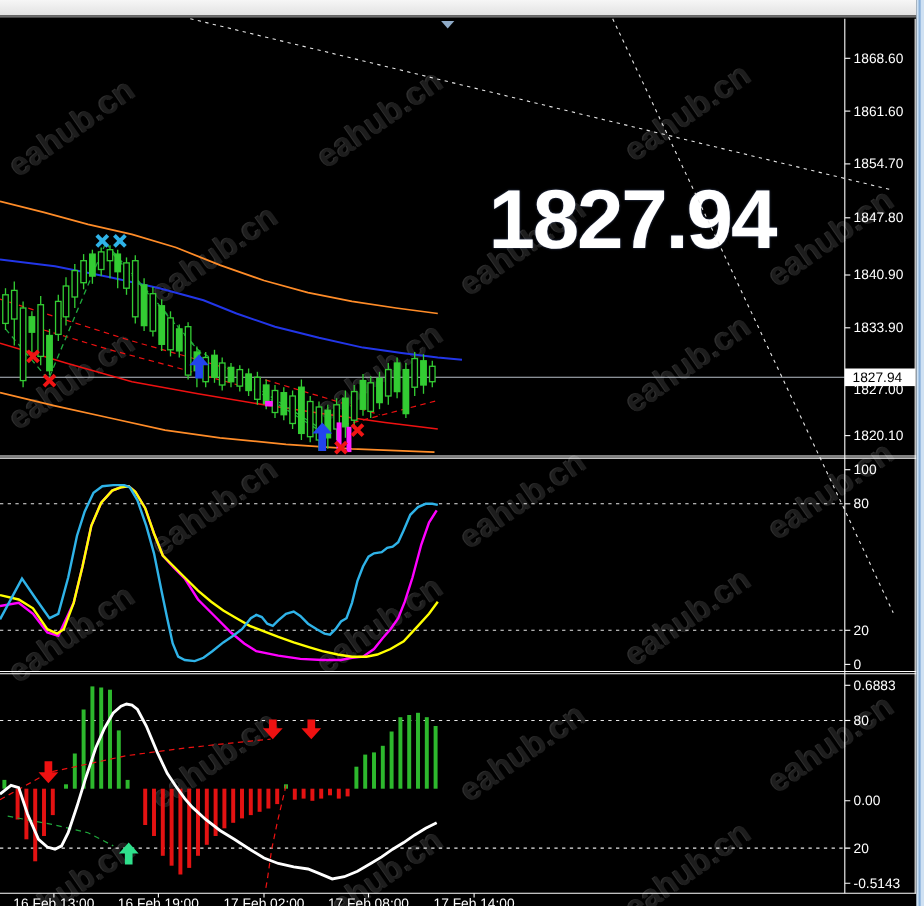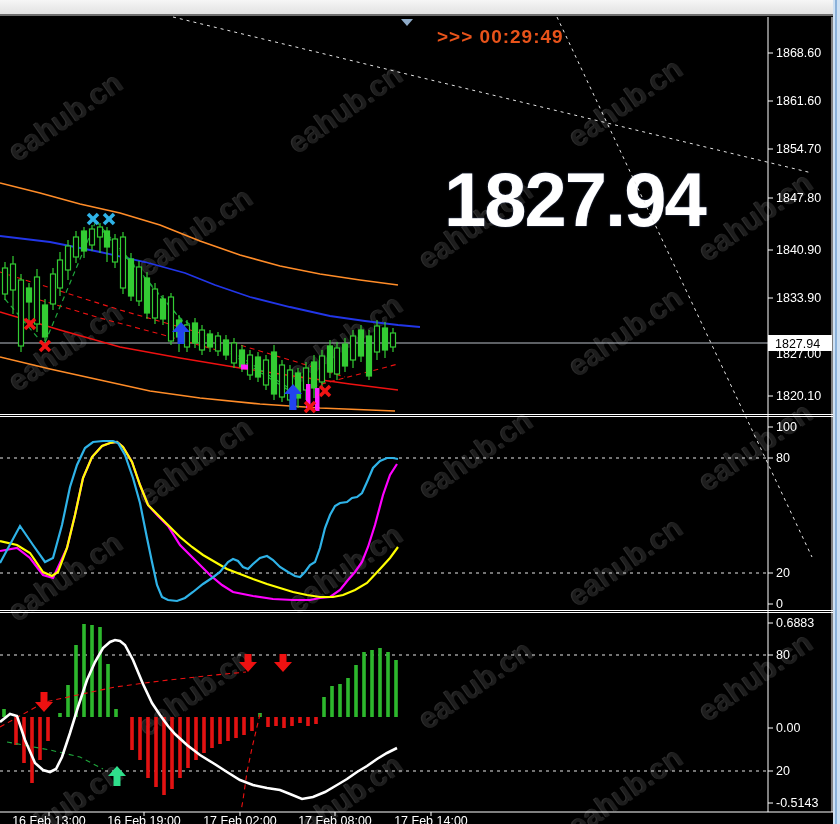--- a/index.html
+++ b/index.html
@@ -43,21 +43,20 @@
       <span class="wm" style="left: 280px; top: 552px;">eahub.cn</span>
       <span class="wm" style="left: 560px; top: 545px;">eahub.cn</span>
       <span class="wm" style="left: 130px; top: 675px;">eahub.cn</span>
       <span class="wm" style="left: 410px; top: 668px;">eahub.cn</span>
       <span class="wm" style="left: 690px; top: 660px;">eahub.cn</span>
       <span class="wm" style="left: 0px; top: 790px;">eahub.cn</span>
       <span class="wm" style="left: 280px; top: 782px;">eahub.cn</span>
       <span class="wm" style="left: 560px; top: 775px;">eahub.cn</span>
     </div>
   <div id="bigprice">1827.94</div>
-  <div id="countdown">&gt;&gt;&gt; 00:29:49</div>
   <svg id="chart" width="840" height="824">
       <line x1="0" y1="458" x2="768" y2="458" stroke="#e6e6e6" stroke-width="1" stroke-dasharray="3 4"></line>
       <line x1="0" y1="573" x2="768" y2="573" stroke="#e6e6e6" stroke-width="1" stroke-dasharray="3 4"></line>
       <line x1="0" y1="655" x2="768" y2="655" stroke="#e6e6e6" stroke-width="1" stroke-dasharray="3 4"></line>
       <line x1="0" y1="771" x2="768" y2="771" stroke="#e6e6e6" stroke-width="1" stroke-dasharray="3 4"></line>
       <line x1="0" y1="343" x2="768" y2="343" stroke="#b9bfc8" stroke-width="1"></line>
       <line x1="173" y1="17" x2="812" y2="173" stroke="#e6e6e6" stroke-width="1" stroke-dasharray="3 4"></line>
       <line x1="557" y1="17" x2="812" y2="557" stroke="#e6e6e6" stroke-width="1" stroke-dasharray="3 4"></line>
       <polyline points="0,183 40,193 80,204 120,213 160,225 200,241 240,255 280,266 320,274 360,280 398,285" fill="none" stroke="#ff8c28" stroke-width="1.6"></polyline>
       <polyline points="0,357 50,369 100,380 150,391 200,398 260,404 320,408 395,411" fill="none" stroke="#ff8c28" stroke-width="1.6"></polyline>

